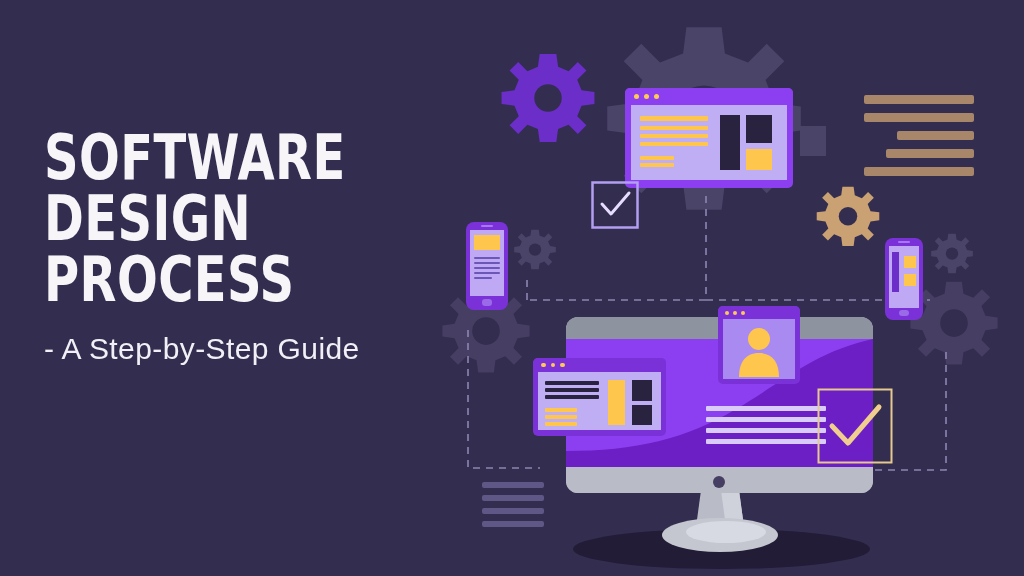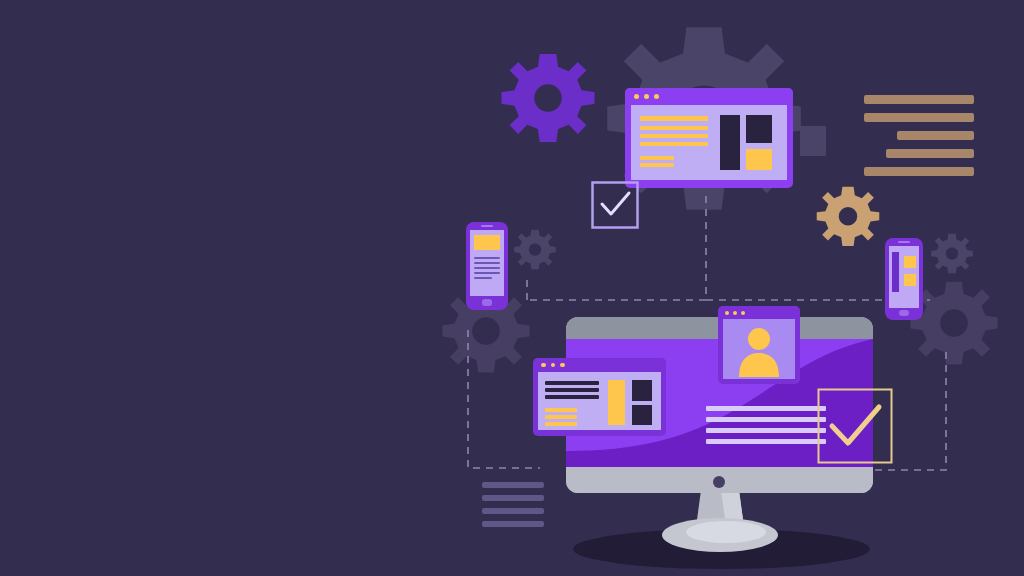--- a/index.html
+++ b/index.html
@@ -246,14 +246,19 @@
         <div class="ln" style="left:7px;top:43px;width:32px;height:3.5px;background:#ffc64d;"></div>
         <div class="ln" style="left:7px;top:50px;width:32px;height:3.5px;background:#ffc64d;"></div>
         <div class="blk" style="left:70px;top:8px;width:17px;height:45px;background:#ffc64d;"></div>
         <div class="blk" style="left:94px;top:8px;width:20px;height:21px;background:#2a2340;"></div>
         <div class="blk" style="left:94px;top:33px;width:20px;height:20px;background:#2a2340;"></div>
       </div>
     </div>
 
   </div>
 
+  <div id="text-block">
+    <h1 id="headline">SOFTWARE DESIGN
+PROCESS</h1>
+    <div id="subhead">- A Step-by-Step Guide</div>
+  </div>
 
 </div>
 
 </body></html>

